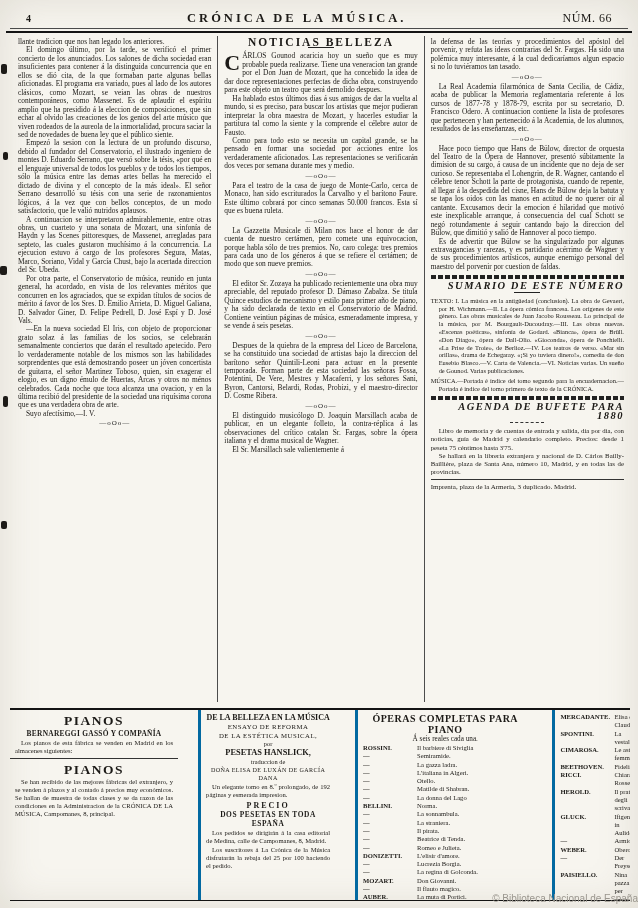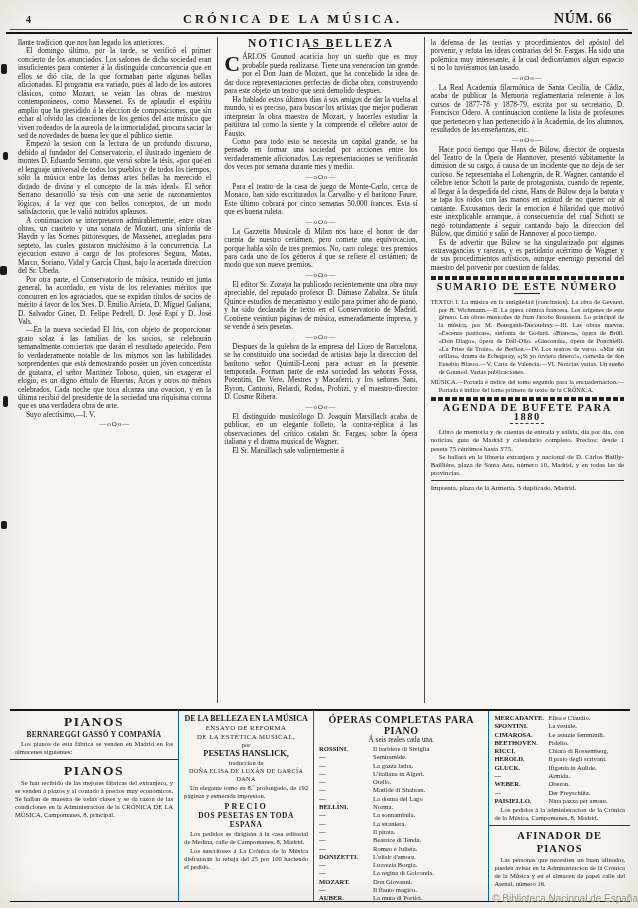--- a/index.html
+++ b/index.html
@@ -8,54 +8,54 @@
     position:relative;width:638px;height:908px;margin:0 auto;
     background:#f7f5ef;color:#1c1a17;overflow:hidden;
     font-family:"Liberation Serif","DejaVu Serif",serif;
     box-shadow:inset 0 0 40px rgba(120,110,90,.18);
   }
   
   .masthead{display:flex;justify-content:space-between;align-items:baseline;
     padding:11px 26px 1px 26px;}
   .page-num{font-size:10px;font-weight:bold;}
   .paper-title{font-size:12.5px;font-weight:bold;letter-spacing:3px;}
-  .issue-num{font-size:14px;font-weight:bold;letter-spacing:.5px;}
+  .issue-num{font-size:12px;font-weight:normal;letter-spacing:.5px;}
   .mast-rule-thin{border-top:1px solid #4a4a4a;margin:1px 10px 0 10px;}
   .mast-rule-thick{border-top:2.5px solid #141414;margin:2px 6px 0 6px;}
   
   .cols{display:flex;margin:3px 8px 0 12px;height:666px;}
   .col{flex:1 1 33.3%;padding:2px 6px 0 6px;overflow:hidden;
     font-size:7.4px;line-height:8.45px;text-align:justify;}
   .col+.col{border-left:1px solid #4c4c4c;}
   .col p{margin:0;text-indent:8px;}
   .col p.noindent{text-indent:0;}
   .signature{text-indent:8px;}
   .orn{text-align:center;font-size:7px;line-height:9px;letter-spacing:1px;
     margin:1px 0;color:#222;}
   .news-heading{margin:0 0 1px 0;text-align:center;font-size:11.5px;
     font-weight:bold;letter-spacing:2px;}
   .short-rule{width:26px;border-top:1.2px solid #222;margin:1px auto 4px auto;}
   .lead{text-indent:0 !important;}
   .dropcap{float:left;font-size:22px;line-height:20px;font-weight:bold;
     padding:1px 2px 0 0;}
   .heavy-rule{height:4px;margin:4px 0 3px 0;
     background:repeating-linear-gradient(90deg,#222 0 5px,transparent 5px 7px);}
-  .sec-heading{margin:2px 0 0 0;text-align:center;font-size:10.5px;
-    font-weight:bold;letter-spacing:1.5px;}
+  .sec-heading{margin:2px 0 0 0;text-align:right;font-size:10.5px;
+    font-weight:bold;letter-spacing:1.5px;font-style:italic;}
   .short-dash{width:34px;border-top:1px dashed #333;margin:2px auto 4px auto;}
   .sumario-text{font-size:6.4px;line-height:7.8px;padding-left:8px;
     text-indent:-8px;margin-bottom:2px;}
   .agenda-p{font-size:6.8px;line-height:8.2px;text-indent:8px;margin:0 0 2px 0;}
   .thin-rule{border-top:1px solid #333;margin:3px 0;}
   .imprenta{font-size:7px;line-height:9px;}
   
   .ads{display:flex;margin:6px 8px 0 10px;height:190px;
     border-top:2px solid #141414;border-bottom:1.5px solid #141414;}
   .ad{padding:3px 5px;overflow:hidden;}
-  .ad+.ad{border-left:1px solid #0369a1;}
+  .ad+.ad{border-left:3px solid #0369a1;margin-left:20px;}
   .ad1{flex:0 0 25.5%;}.ad2{flex:0 0 20%;}.ad3{flex:0 0 26.5%;}.ad4{flex:1 1 auto;}
   .big-title{text-align:center;font-weight:bold;font-size:13.5px;
     letter-spacing:1.5px;line-height:15px;}
   .pianos-sub{text-align:center;font-weight:bold;font-size:7.4px;
     letter-spacing:.3px;line-height:9px;margin:1px 0;}
   .ad-text{font-size:6.6px;line-height:8px;text-align:justify;
     text-indent:6px;margin:1px 0 0 0;}
   .dealer{font-size:6.6px;line-height:8px;padding-left:10px;text-indent:-5px;}
   .ad-rule{border-top:1px solid #333;margin:3px -5px;}
   .b-title{text-align:center;font-weight:bold;font-size:8px;line-height:10px;}

